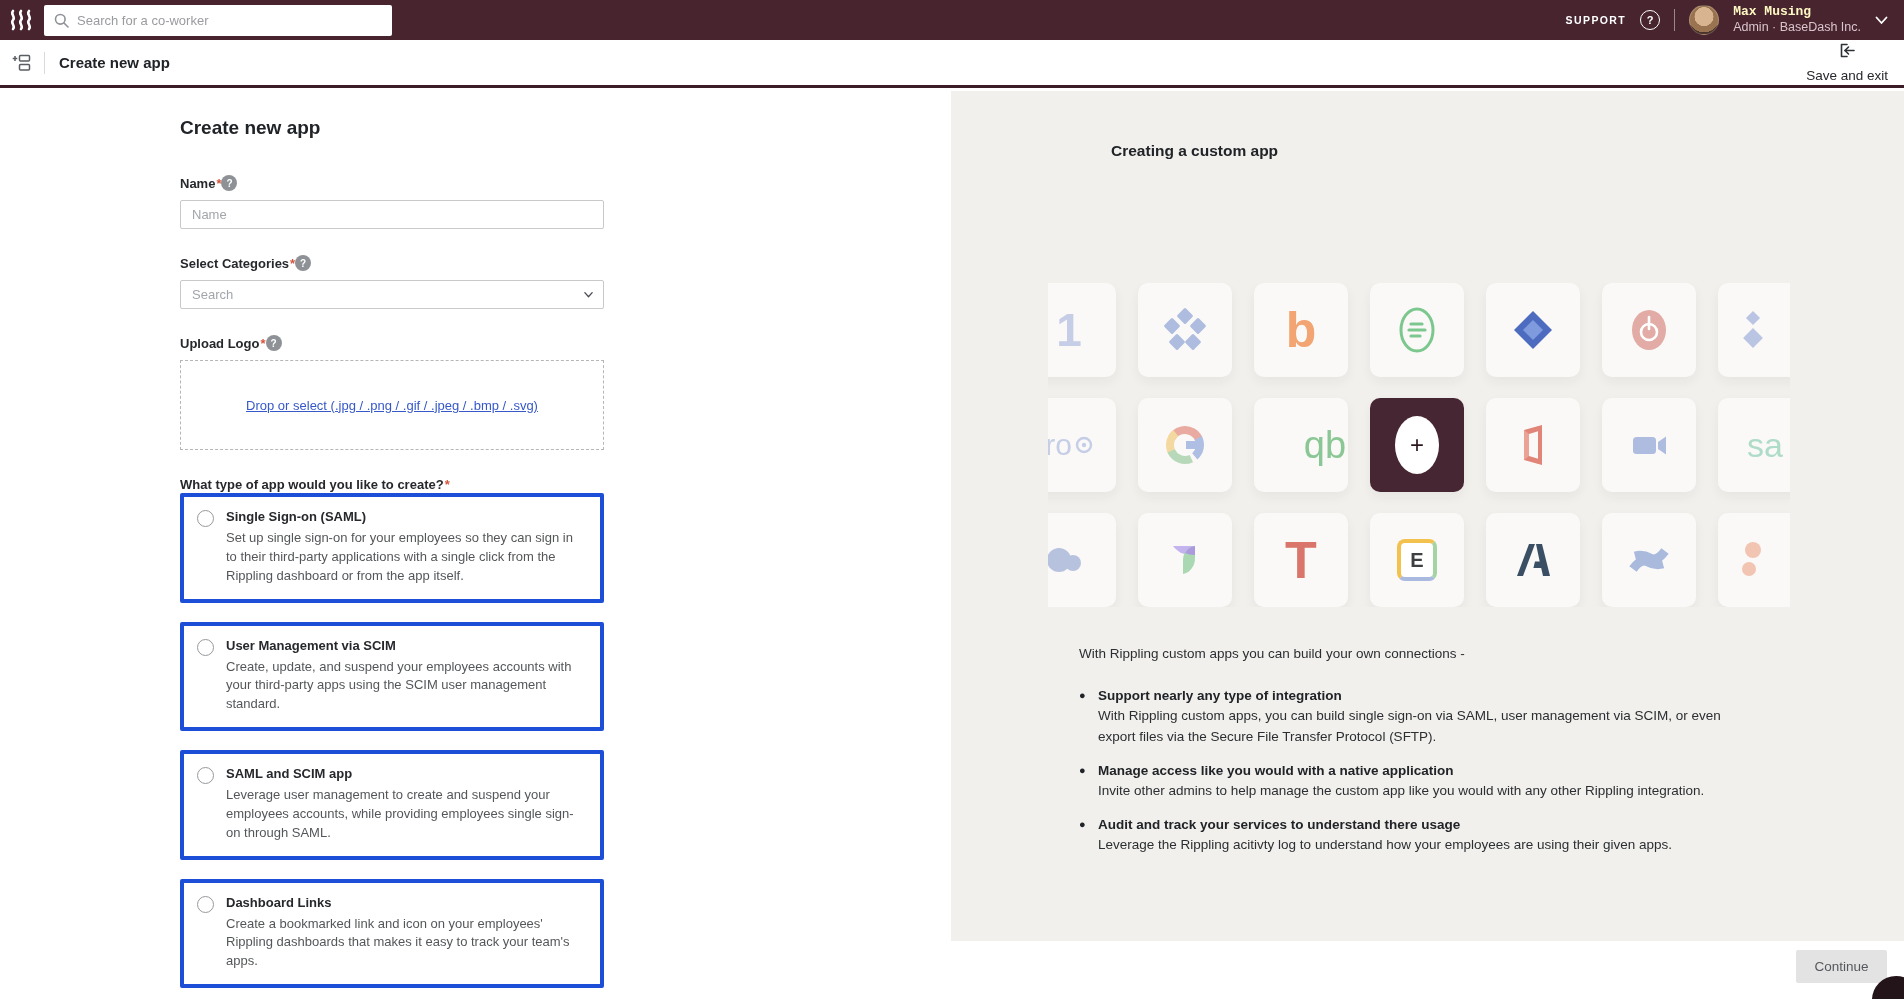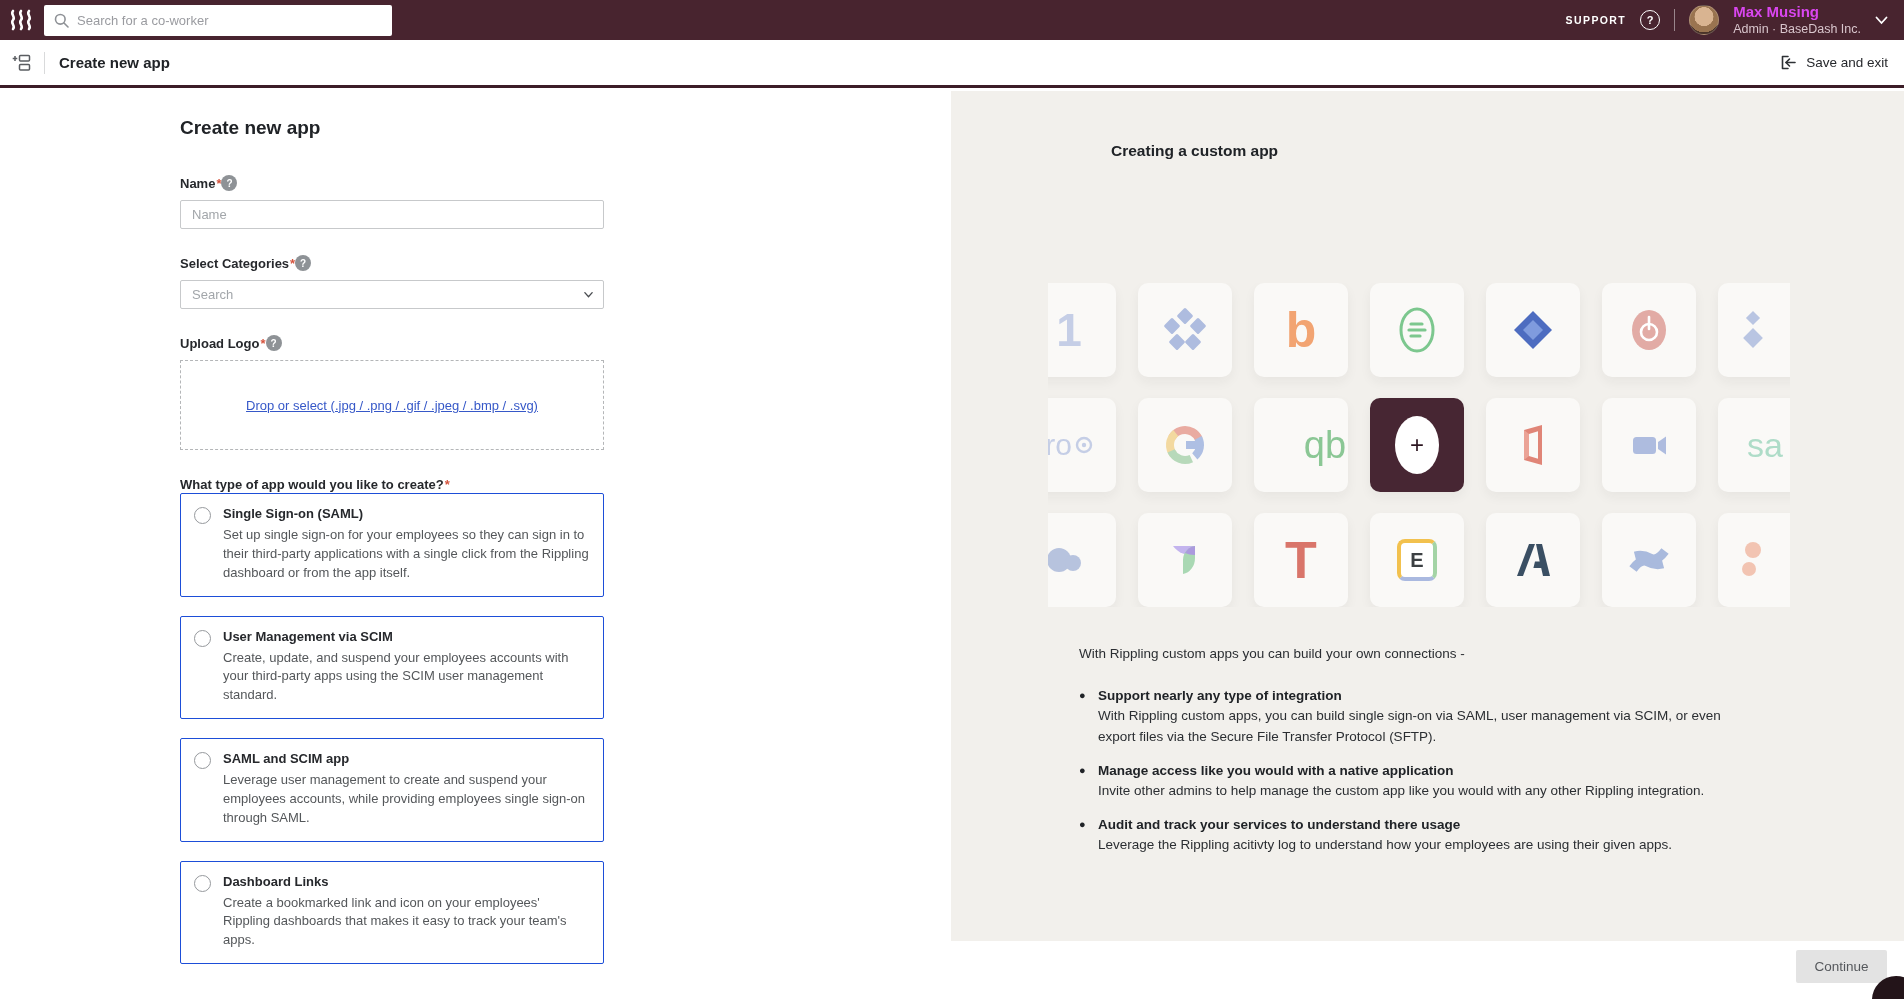--- a/index.html
+++ b/index.html
@@ -18,30 +18,30 @@
   .searchbox input::placeholder { color:#9a9ba0; }
   .topbar-right { margin-left:auto; display:flex; align-items:center; gap:14px; padding-right:16px; }
   .support { color:#fff; font-size:10.5px; font-weight:700; letter-spacing:1.4px; }
   .qcircle { width:20px; height:20px; border:1.5px solid #fff; border-radius:50%;
              color:#fff; font-size:11px; font-weight:700; display:flex; align-items:center; justify-content:center; }
   .tb-divider { width:1px; height:22px; background:rgba(255,255,255,.45); }
   .avatar { width:30px; height:30px; border-radius:50%;
             background:radial-gradient(circle at 50% 38%, #d9b491 0 42%, #9a7450 43% 70%, #4a3328 71%);
             border:1px solid rgba(255,255,255,.2); }
   .user-block { line-height:1.25; }
-  .user-name { color:#d946ef; font-size:15px; font-weight:700; }
+  .user-name { color:#fef9c3; font-size:13px; font-weight:700;font-family:Liberation Mono, monospace; }
   .user-role { color:#d9c6cd; font-size:12.5px; }
 
   
   .subheader { position:absolute; left:0; top:40px; width:1904px; height:48px; background:#fff;
                border-bottom:3px solid #3c1d27; display:flex; align-items:center; padding:0 16px 0 12px; }
   .sh-icon { width:20px; height:20px; }
   .sh-divider { width:1px; height:22px; background:#d9dadb; margin:0 14px 0 12px; }
   .sh-title { font-size:15px; font-weight:700; color:#202327; }
-  .save-exit { margin-left:auto; display:flex; align-items:center; gap:9px; cursor:pointer; }
+  .save-exit { margin-left:auto; display:flex; align-items:center; gap:9px; cursor:pointer;flex-direction:column; }
   .save-exit span { font-size:13.5px; font-weight:500; color:#26282c; }
 
   
   .main-left  { position:absolute; left:0; top:91px; width:951px; height:850px; background:#fff; }
   .main-right { position:absolute; left:951px; top:91px; width:953px; height:850px; background:#f2f0ec; }
   .footer { position:absolute; left:0; top:941px; width:1904px; height:58px; background:#fff; }
 
   
   .form { position:absolute; left:180px; top:117px; width:424px; }
   .form-heading { font-size:19px; font-weight:700; color:#202327; margin-bottom:36px; }
@@ -53,21 +53,21 @@
           font-size:10px; font-weight:700; display:inline-flex; align-items:center; justify-content:center; }
   .tinput { width:100%; height:29px; border:1px solid #c7c9cb; border-radius:2px;
             font-size:13px; padding:0 11px; color:#26282c; outline:none; font-family:inherit; background:#fff; }
   .tinput::placeholder { color:#a2a6aa; }
   .selectbox { position:relative; }
   .chev { position:absolute; right:10px; top:9px; width:11px; height:11px; pointer-events:none; }
   .dropzone { width:100%; height:90px; border:1px dashed #b4b6b8; display:flex;
               align-items:center; justify-content:center; background:#fff; cursor:pointer; }
   .dropzone a { font-size:13px; color:#3658c8; font-weight:500; text-decoration:underline; }
   .type-label { margin:1px 0 1px; }
-  .opt-card { border:1px solid #1d4ed8; border-radius:2px; background:#fff; padding:12px 14px 13px 13px;
+  .opt-card { border:4px solid #1d4ed8; border-radius:2px; background:#fff; padding:12px 14px 13px 13px;
               margin-bottom:19px; display:flex; gap:12px; cursor:pointer; }
   .radio { flex:none; width:17px; height:17px; border:1.5px solid #96999d; border-radius:50%;
            background:#fff; margin-top:1px; }
   .opt-title { font-size:13px; font-weight:600; color:#26282c; margin-bottom:5px; }
   .opt-desc { font-size:13px; color:#54575a; line-height:1.45; }
 
   
   .aside-heading { position:absolute; left:1111px; top:142px; font-size:15.5px; font-weight:700; color:#202327; }
   .aside-intro { position:absolute; left:1079px; top:196px; width:676px; font-size:13.5px; line-height:1.6; color:#2b2e32; }
 

